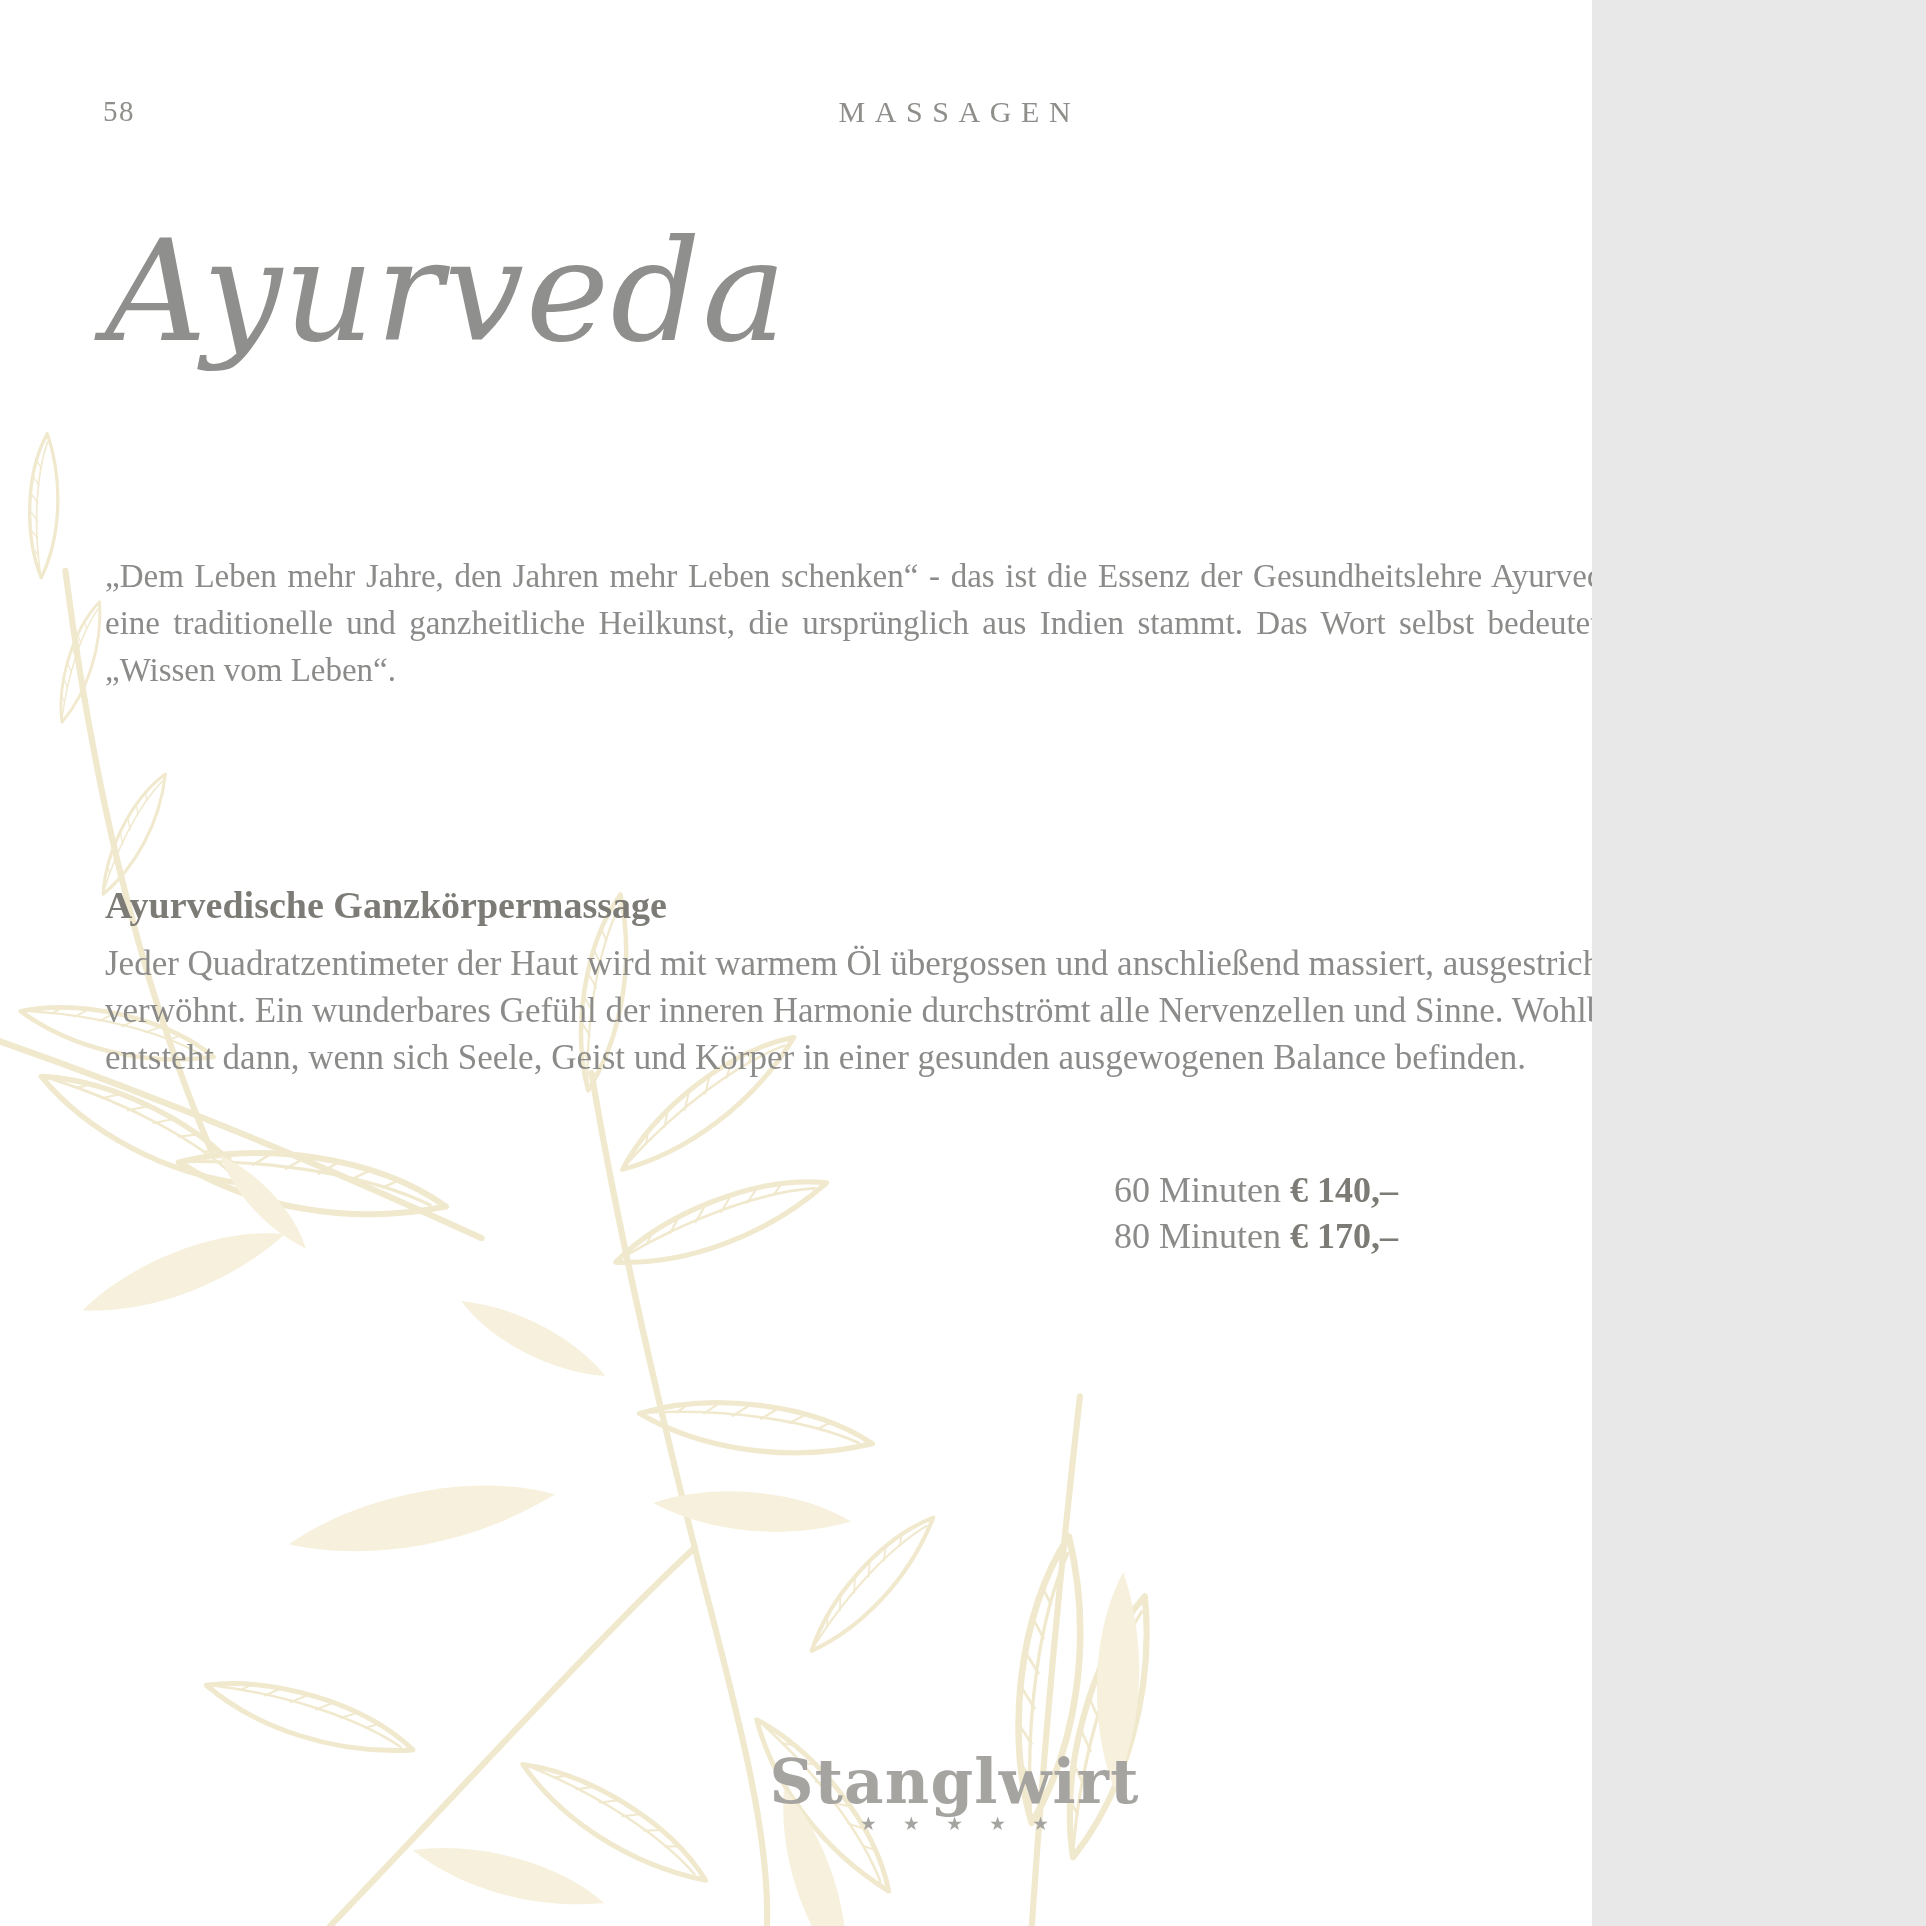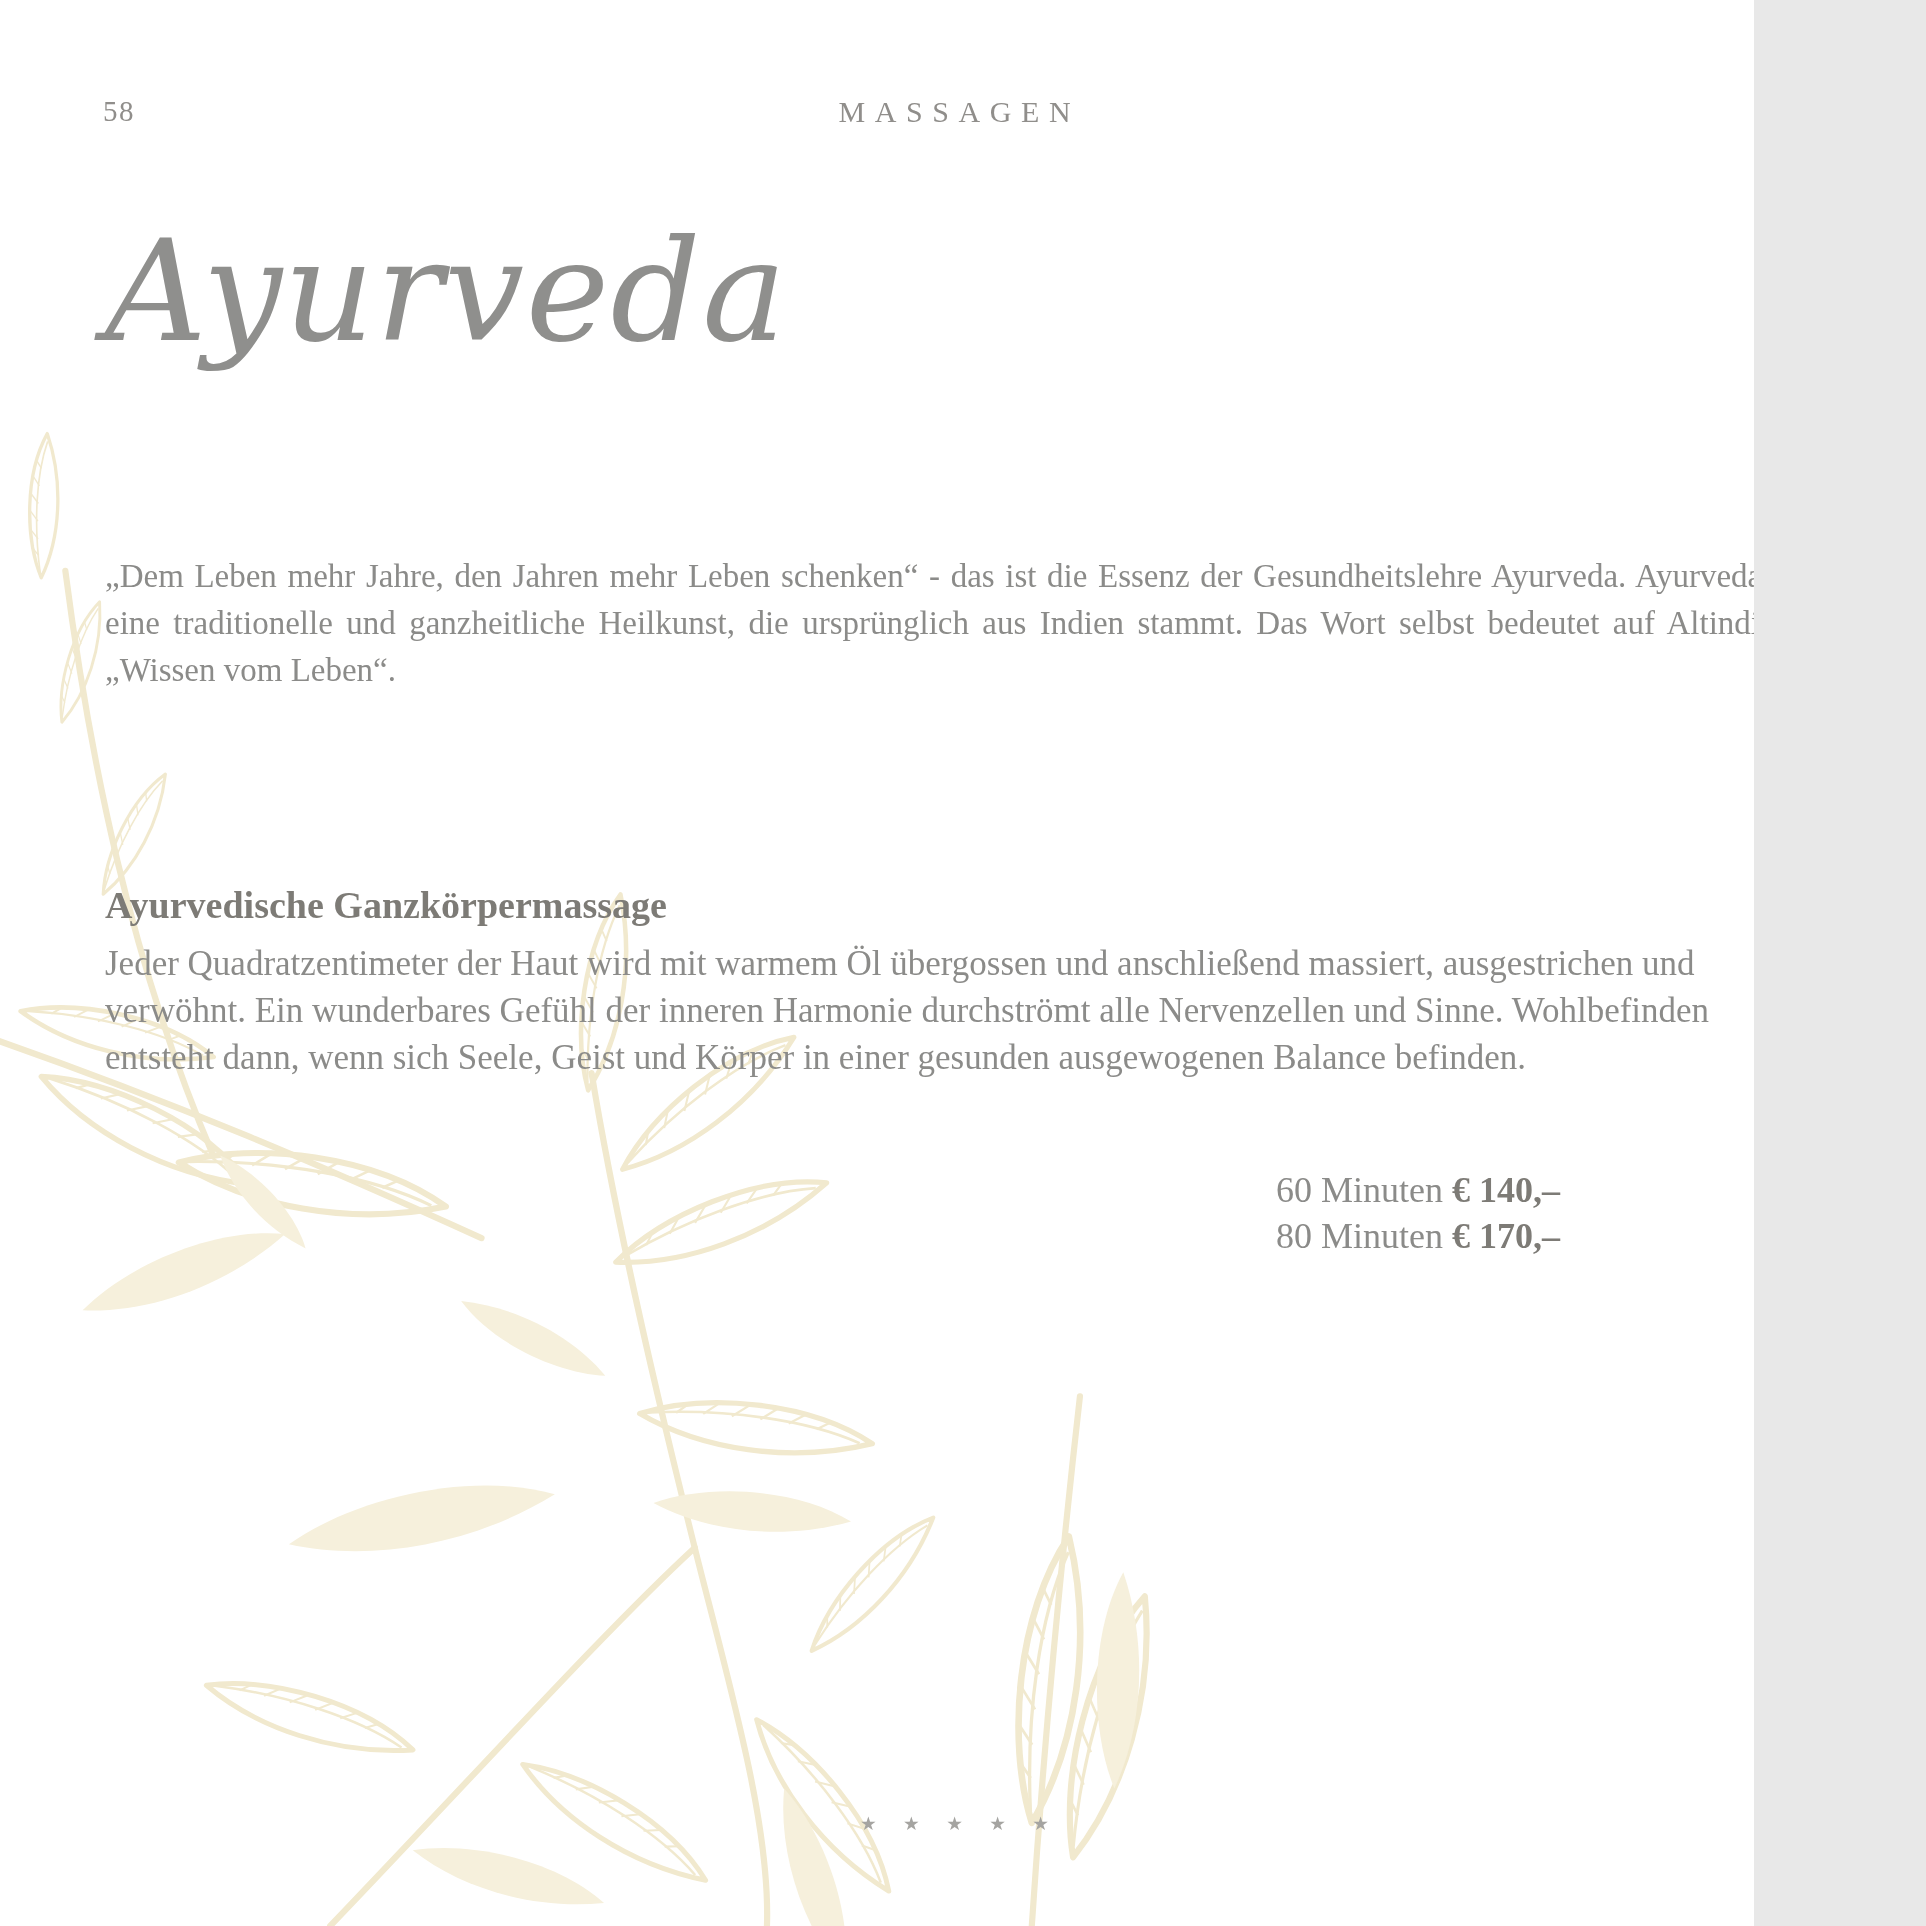--- a/index.html
+++ b/index.html
@@ -9,21 +9,21 @@
     --muted_gray:#908e8b;
     --script_gray:#8f8f8d;
     --logo_gray:#a5a4a1;
     --leaf_stroke:#f1e9ce;
     --leaf_fill:#f6f0dc;
   }
   *{margin:0;padding:0;box-sizing:border-box;}
   html,body{background:#e8e8e8;}
   .page{
     position:relative;
-    width:1754px;height:1926px;
+    width:1592px;height:1926px;
     background:var(--background);
     overflow:hidden;
     font-family:"Liberation Serif","DejaVu Serif",serif;
   }
   .botanical{
     position:absolute;inset:0;z-index:0;
   }
   .layer{position:absolute;inset:0;z-index:1;}
 
   .page-number{
@@ -175,18 +175,19 @@
       <div>
         <span>60 Minuten</span>
         <span class="price-amount">€ 140,–</span>
       </div>
       <div>
         <span>80 Minuten</span>
         <span class="price-amount">€ 170,–</span>
       </div>
     </div>
 
+    <div class="logo">Stanglwirt</div>
 
     <div class="stars">★ ★ ★ ★ ★</div>
 
   </div>
 </div>
 
 
 </body></html>

